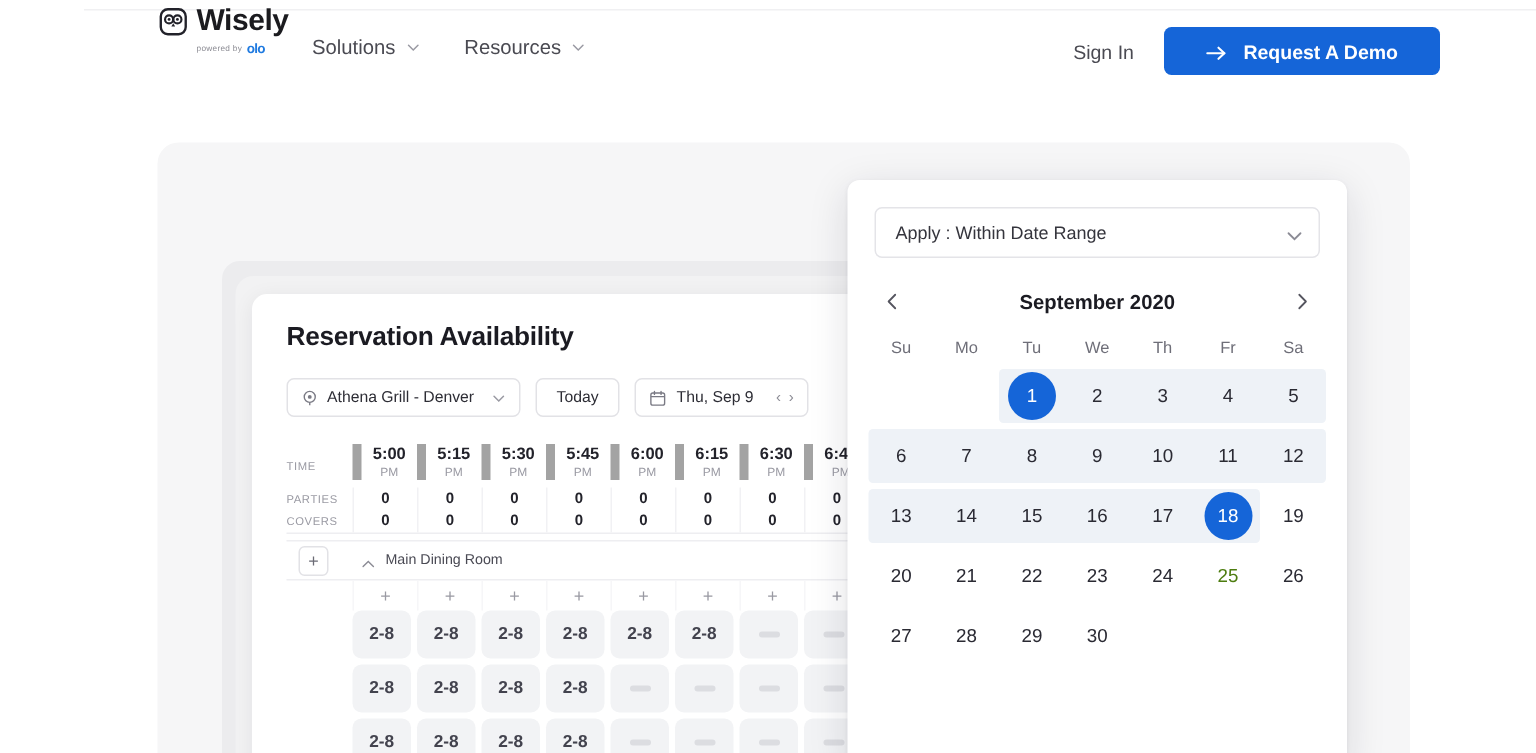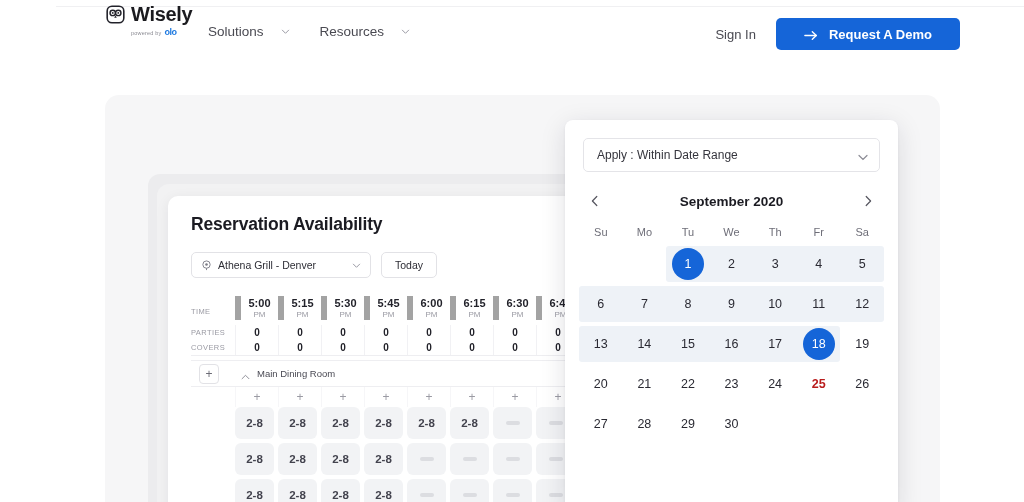--- a/index.html
+++ b/index.html
@@ -35,21 +35,21 @@
   }
   .logo-sub {
     margin-top: 4px; margin-left: 25px;
     display: flex; align-items: center; gap: 3px;
   }
   .logo-sub-text { font-size: 5.5px; color: #8a8a92; letter-spacing: 0.2px; }
   .logo-olo { font-size: 9px; font-weight: 700; color: #1f7ae0; letter-spacing: -0.5px; line-height:1; }
 
   .nav { position: absolute; left: 208px; top: 24px; display: flex; gap: 30px; }
   .nav-item {
-    display: flex; align-items: center; gap: 17px;
+    display: flex; align-items: center; gap: 7px;
     font-size: 13.5px; color: #4a4a52; cursor: pointer;
   }
   .chev {
     width: 9px; height: 9px; display:block;
   }
   .chev svg { display:block; }
 
   .header-right {
     position: absolute; right: 0; top: 18px;
     display: flex; align-items: center; gap: 20px;
@@ -102,21 +102,21 @@
   .dash-toolbar {
     position: absolute; left: 23px; top: 56px;
     display: flex; align-items: center; gap: 10px;
   }
   .ctl {
     display: flex; align-items: center;
     height: 26px; border: 1px solid #e2e2e6; border-radius: 5px;
     background: #fff; font-size: 10.5px; color: #2d2d35;
     padding: 0 9px; cursor: pointer; white-space: nowrap;
   }
-  .ctl.loc { width: 180px; justify-content: flex-end; gap: 6px; }
+  .ctl.loc { width: 156px; justify-content: flex-end; gap: 6px; }
   .ctl.loc .ctl-chev { margin-left: auto; }
   .ctl.today { padding: 0 13px; }
   .ctl.date { gap: 7px; }
   .pin-ico, .cal-ico { width: 11px; height: 11px; display:block; flex:none; }
   .date-navs { display:flex; gap: 5px; margin-left: 8px; color:#8d8d96; font-size: 10px; }
   .date-navs span { cursor: pointer; }
 
   
   .grid-wrap { position: absolute; left: 23px; top: 94px; right: 0; bottom: 0; }
   .grid-head { display: flex; border-bottom: 1px solid #eeeef1; }
@@ -221,21 +221,21 @@
   .weeks { margin: 6px 14px 0; }
   .week-row { position: relative; height: 40px; align-items: center; }
   .week-row .band {
     position:absolute; top:2px; bottom:2px; background:#eef2f7; border-radius:3px;
   }
   .day {
     position: relative; flex: 1; text-align:center;
     font-size: 12.5px; color: #2a2a33; line-height: 40px; cursor:pointer;
     z-index: 2;
   }
-  .day.muted { color:#b91c1c;font-weight:bold; }
+  .day.muted { color:#4d7c0f; }
   .day.blank { cursor: default; }
   .day.sel { color:#ffffff; font-weight: 400; }
   .day.sel::before {
     content:""; position:absolute; left:50%; top:50%;
     width: 32px; height: 32px; margin:-16px 0 0 -16px;
     background:#1565d8; border-radius:50%; z-index:-1;
   }
 </style>
 </head>
 <body>
@@ -320,20 +320,34 @@
           <svg viewBox="0 0 10 10" width="9" height="9">
               <path d="M1.5 3.5 L5 7 L8.5 3.5" fill="none" stroke="#9a9aa3" stroke-width="1.1" stroke-linecap="round"></path>
             </svg>
         </span>
       </div>
 
       <div class="ctl today">
         <span>Today</span>
       </div>
 
+      <div class="ctl date">
+        <span class="cal-ico">
+          <svg viewBox="0 0 12 12" width="11" height="11">
+            <rect x="1" y="2.2" width="10" height="8.8" rx="1.4" fill="none" stroke="#7a7a84" stroke-width="1"></rect>
+            <path d="M1 4.8 H11" stroke="#7a7a84" stroke-width="1"></path>
+            <path d="M3.6 1 V3.2 M8.4 1 V3.2" stroke="#7a7a84" stroke-width="1" stroke-linecap="round"></path>
+          </svg>
+        </span>
+        <span>Thu, Sep 9</span>
+        <span class="date-navs">
+          <span>‹</span>
+          <span>›</span>
+        </span>
+      </div>
     </div>
 
     <div class="grid-wrap">
 
       <div class="grid-head">
         <div style="width:100%">
           <div class="head-time-row">
             <div class="lbl-col"><span class="lbl">TIME</span></div>
             <div id="time-cells" style="display:flex">
                 <div class="time-col">

